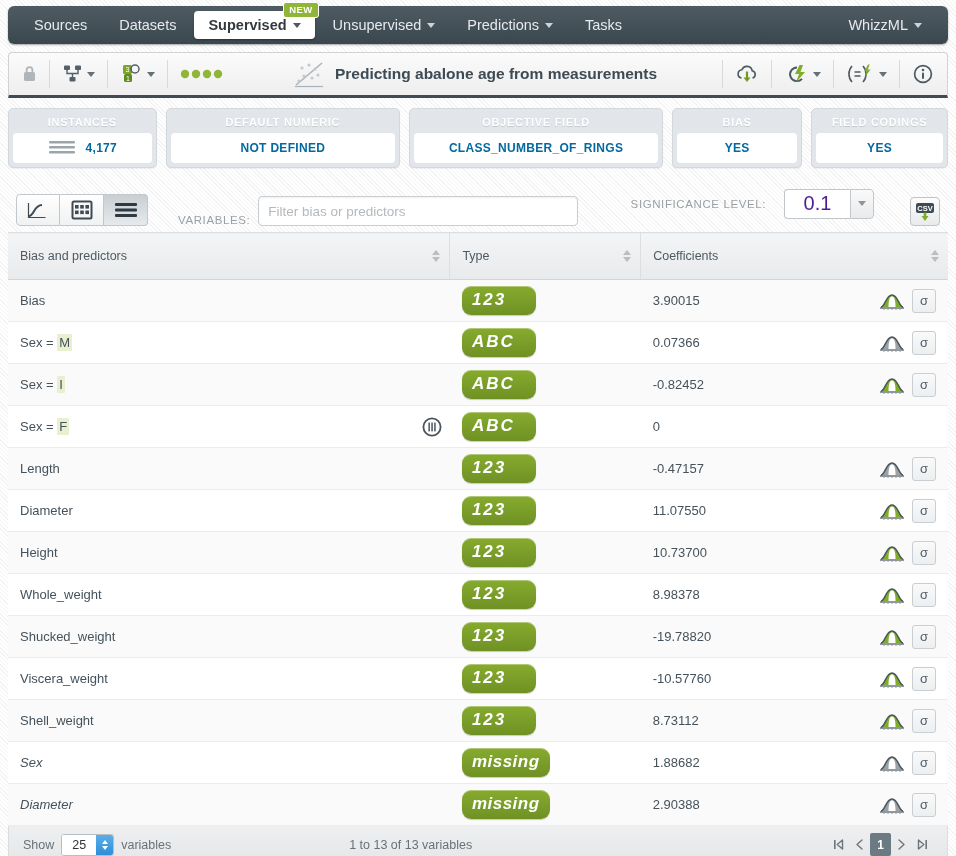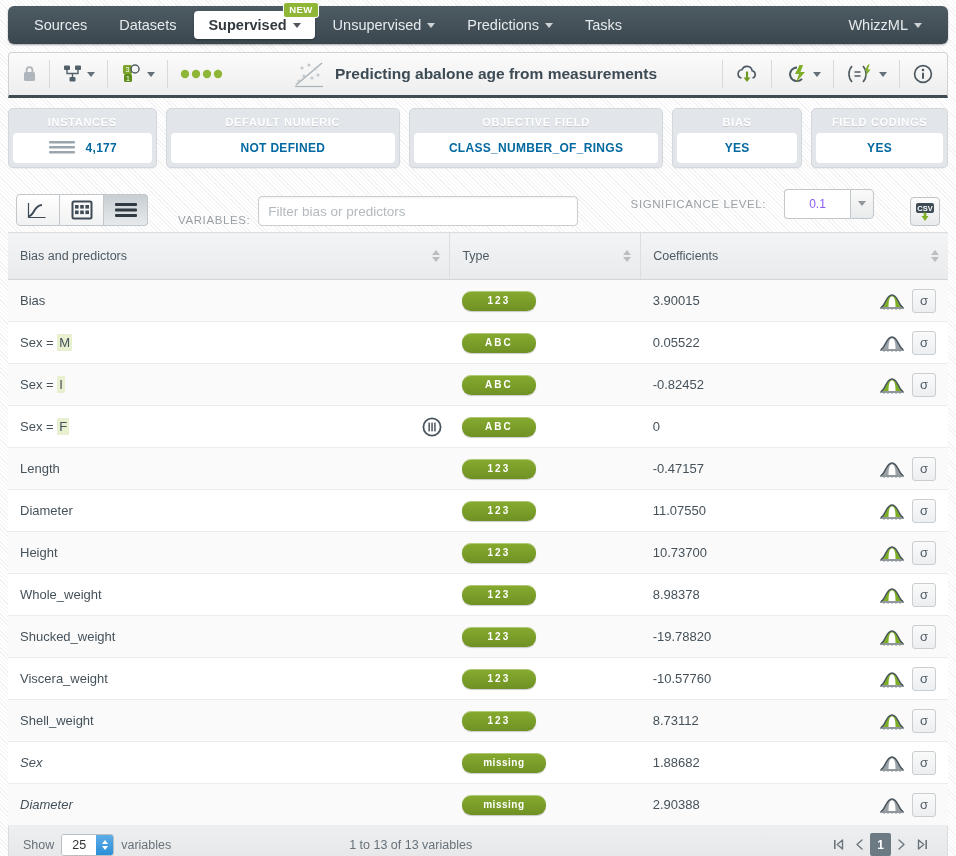--- a/index.html
+++ b/index.html
@@ -164,21 +164,21 @@
     font-family: "Liberation Sans", sans-serif;
   }
   .filter-input::placeholder { color: #b3b9be; }
   .siglevel-wrap { margin-left: auto; display: flex; align-items: center; gap: 10px; }
   .sig-select {
     width: 66px; height: 30px;
     border: 1px solid #c2c7cb; border-right: none;
     border-radius: 4px 0 0 4px;
     background: #fff;
     display: flex; align-items: center; justify-content: center;
-    font-size: 12px; color: #8b5cf6;
+    font-size: 20px; color: #4c1d95;
   }
   .sig-arrow {
     width: 24px; height: 30px;
     border: 1px solid #c2c7cb;
     border-radius: 0 4px 4px 0;
     background: linear-gradient(#fafafa,#e9eaeb);
     display: flex; align-items: center; justify-content: center;
     cursor: pointer;
   }
   .csv-btn {
@@ -239,29 +239,30 @@
   .hl {
     background: #e8f0cf;
     padding: 1px 2px;
     border-radius: 1px;
   }
   .missing-row { font-style: italic; color: #9aa1a6; }
 
   .typebadge {
     display: inline-block;
     min-width: 74px;
-    text-align: center;
+    text-align: left;
     background: linear-gradient(#86ab2e,#6f9124);
     color: #ffffff;
-    font-size: 10px;
+    font-size: 17px;
     font-weight: bold;
     letter-spacing: 2px;
     padding: 4px 10px 5px 10px;
     border-radius: 9px;
     box-shadow: inset 0 1px 0 rgba(255,255,255,.35), 0 1px 1px rgba(0,0,0,.2);
+    font-style: italic;
   }
   .typebadge.missing { letter-spacing: .5px; min-width: 84px; }
 
   .name-cell { display: flex; align-items: center; justify-content: space-between; }
   .ref-icon { margin-right: -4px; }
 
   .act-cell { text-align: right; white-space: nowrap; }
   .sigma-btn {
     display: inline-flex; align-items: center; justify-content: center;
     width: 24px; height: 24px;
@@ -577,21 +578,21 @@
               <line x1="21" y1="17" x2="21" y2="19" stroke="#8d969c" stroke-width="1"></line>
             </svg><span class="sigma-btn">σ</span></td>
         </tr>
         <tr>
           <td class="col-name">
             <div class="name-cell">
               <span><span>Sex = </span><span class="hl">M</span></span>
             </div>
           </td>
           <td class="col-type"><span class="typebadge">ABC</span></td>
-          <td class="col-coef"><span>0.05522</span></td>
+          <td class="col-coef"><span>0.07366</span></td>
           <td class="col-act act-cell"><svg width="26" height="20" viewBox="0 0 26 20" class="curve-icon">
               <path d="M2 16c4 0 5-12 11-12s7 12 11 12z" fill="#9ca3a8"></path>
               <path d="M2 16c4 0 5-12 11-12s7 12 11 12" fill="none" stroke="#4a555d" stroke-width="1.5"></path>
               <path d="M9.5 16C9.5 8 11 5.5 13 5.5S16.5 8 16.5 16z" fill="#ffffff"></path>
               <line x1="1" y1="17" x2="25" y2="17" stroke="#4a555d" stroke-width="1.2"></line>
               <line x1="5" y1="17" x2="5" y2="19" stroke="#8d969c" stroke-width="1"></line>
               <line x1="9" y1="17" x2="9" y2="19" stroke="#8d969c" stroke-width="1"></line>
               <line x1="13" y1="17" x2="13" y2="19" stroke="#8d969c" stroke-width="1"></line>
               <line x1="17" y1="17" x2="17" y2="19" stroke="#8d969c" stroke-width="1"></line>
               <line x1="21" y1="17" x2="21" y2="19" stroke="#8d969c" stroke-width="1"></line>

